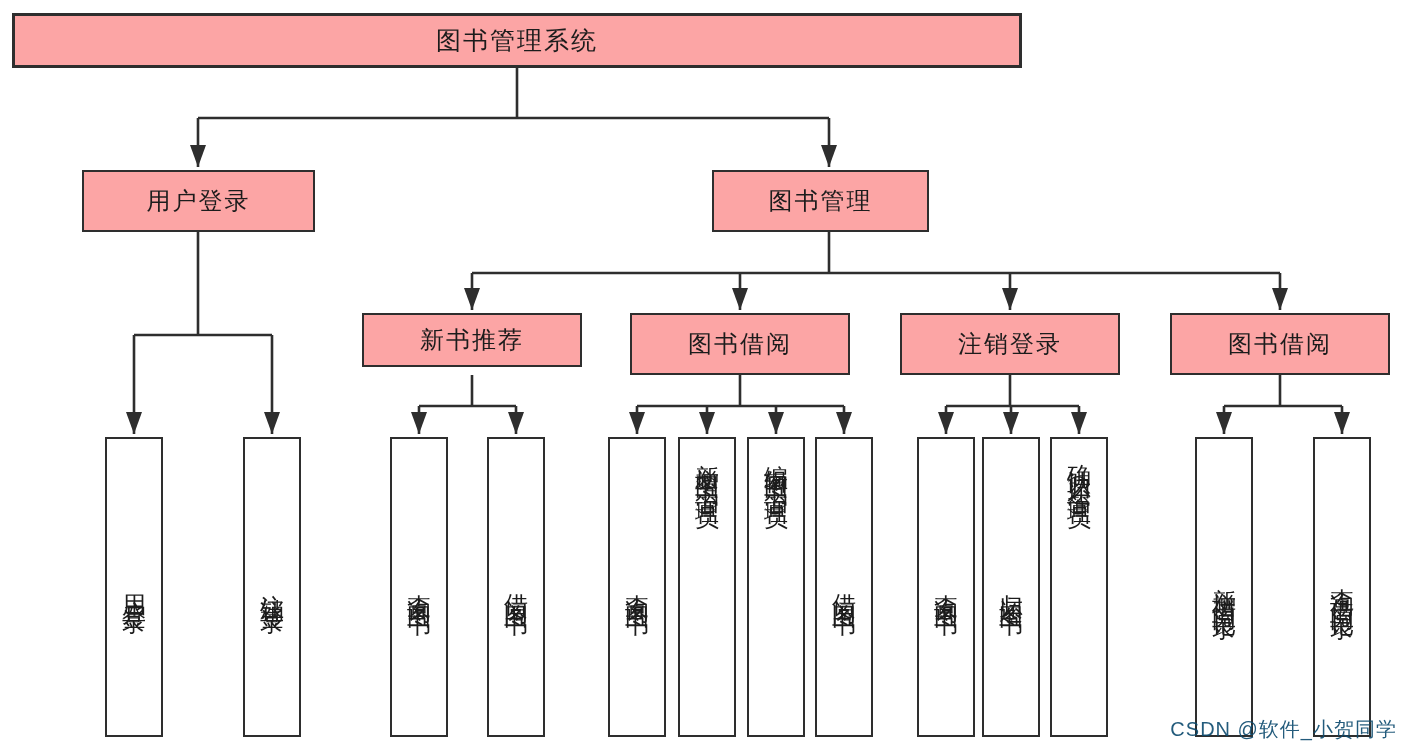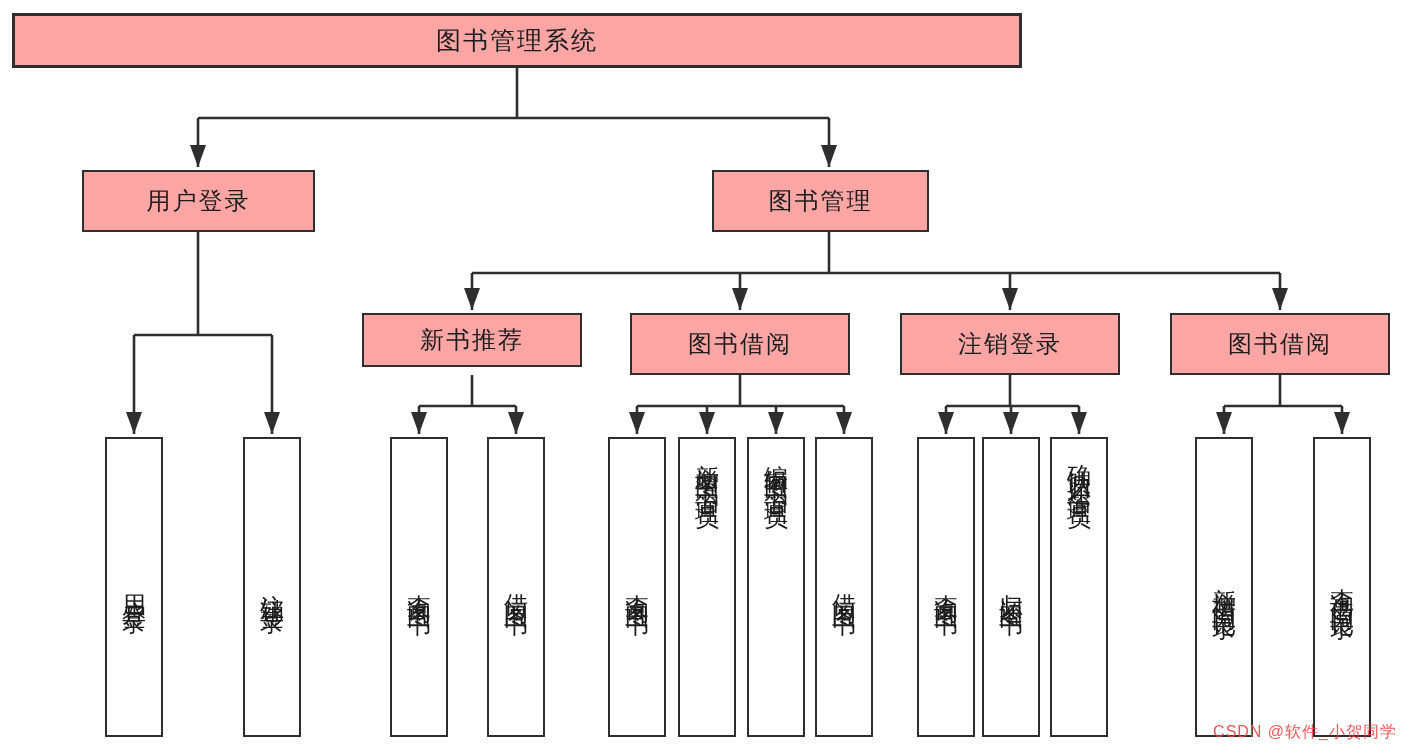--- a/index.html
+++ b/index.html
@@ -57,22 +57,22 @@
     font-weight: 500;
     line-height: 1;
     white-space: nowrap;
   }
   .vnode.tall { align-items: flex-start; }
   .vnode.tall > span { padding-top: 6px; }
   .watermark {
     position: absolute;
     right: 8px;
     bottom: 4px;
-    font-size: 16px;
-    color: #ef4444;
+    font-size: 20px;
+    color: #0c4a6e;
     opacity: 0.9;
     z-index: 5;
     letter-spacing: 1px;
     white-space: nowrap;
   }
 </style>
 </head>
 <body>
 
 <div class="canvas">

